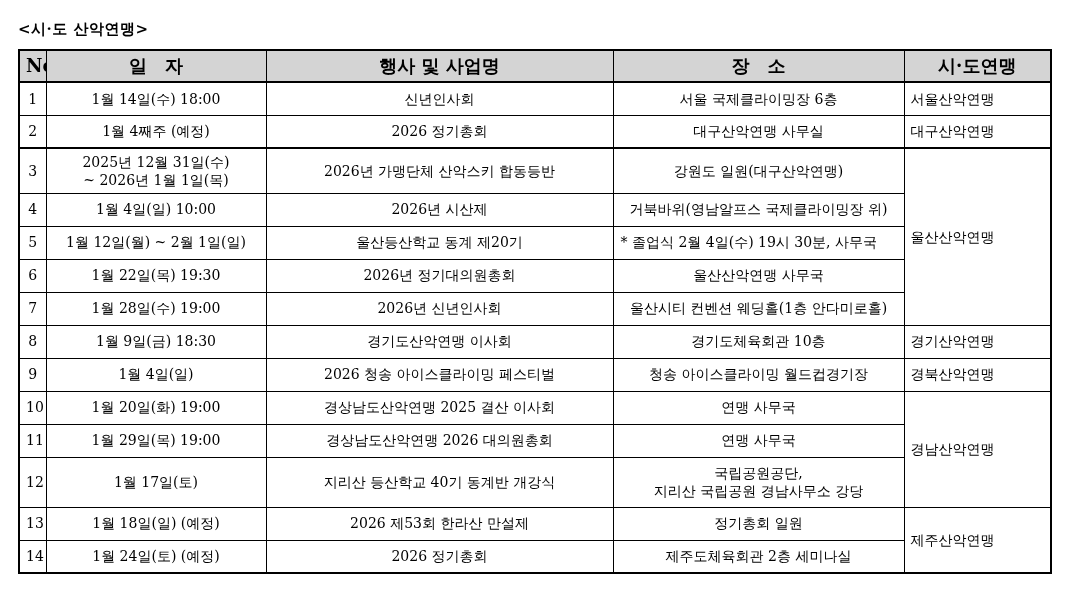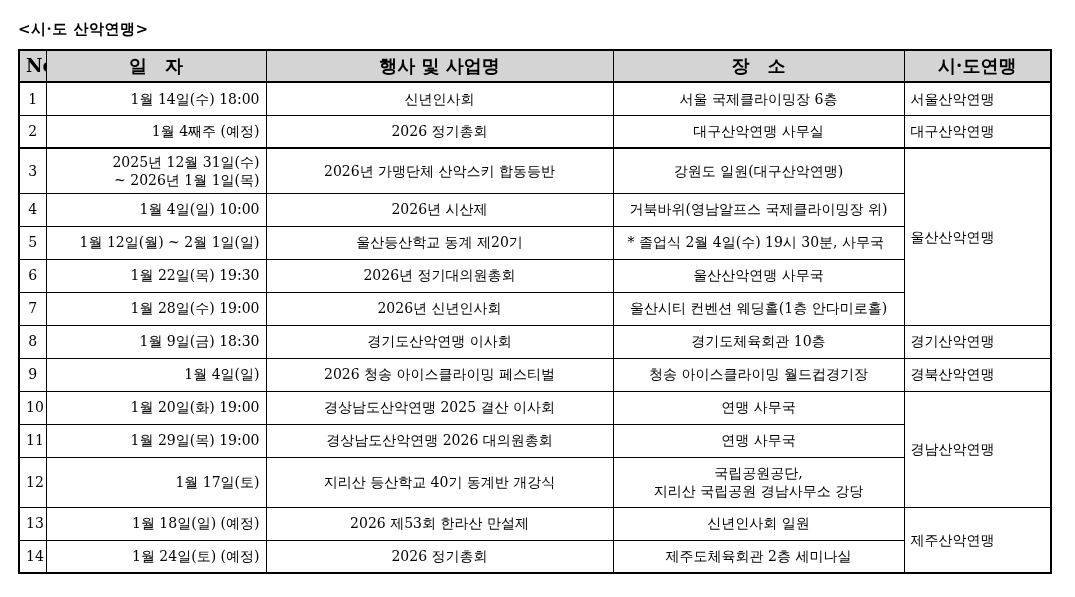--- a/index.html
+++ b/index.html
@@ -40,24 +40,24 @@
   .sched thead th {
     background: #d4d4d4;
     font-weight: bold;
     font-size: 18px;
     text-align: center;
     height: 32px;
     border-bottom: 2px solid #000;
   }
   
   .cell-no        { text-align: center; padding: 2px 2px; }
-  .cell-date      { text-align: right; padding-left: 9px; }
+  .cell-date      { text-align: center; padding-left: 9px; }
   .cell-event     { text-align: center; padding-left: 9px; }
   .cell-place     { text-align: center; }
-  .cell-place.align-left { text-align: left; padding-left: 14px; }
+  .cell-place.align-left { text-align: left; padding-left: 7px; }
   .cell-fed       { text-align: left; }
   .line { display: block; }
   
   tbody tr:nth-child(3)  td { height: 45px; }
   tbody tr:nth-child(12) td { height: 50px; }
   
   tbody tr:nth-child(3)  td { border-top: 2px solid #000; }
 </style>
 </head>
 <body>
@@ -164,21 +164,21 @@
           <td class="cell-event">지리산 등산학교 40기 동계반 개강식</td>
           <td class="cell-place">
             <span class="line">국립공원공단,</span>
             <span class="line">지리산 국립공원 경남사무소 강당</span>
           </td>
         </tr>
         <tr>
           <td class="cell-no">13</td>
           <td class="cell-date">1월 18일(일) (예정)</td>
           <td class="cell-event">2026 제53회 한라산 만설제</td>
-          <td class="cell-place">신년인사회 일원</td>
+          <td class="cell-place">정기총회 일원</td>
           <td class="cell-fed" rowspan="2">제주산악연맹</td>
         </tr>
         <tr>
           <td class="cell-no">14</td>
           <td class="cell-date">1월 24일(토) (예정)</td>
           <td class="cell-event">2026 정기총회</td>
           <td class="cell-place">제주도체육회관 2층 세미나실</td>
         </tr>
       </tbody>
   </table>

